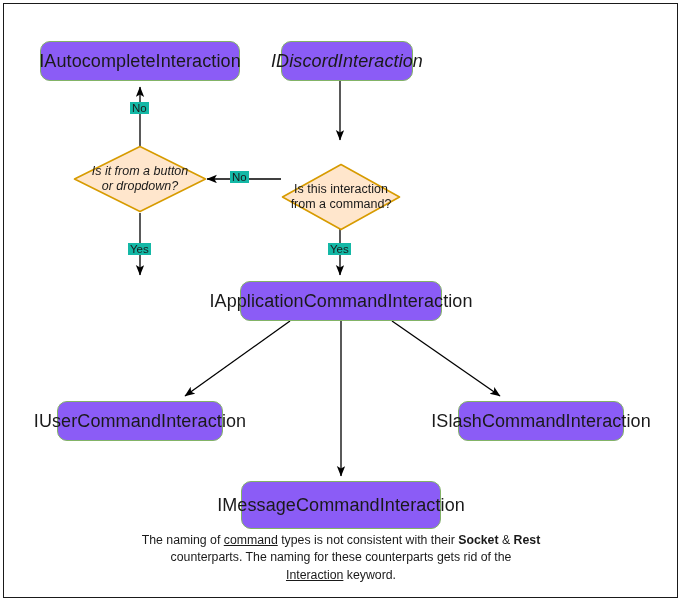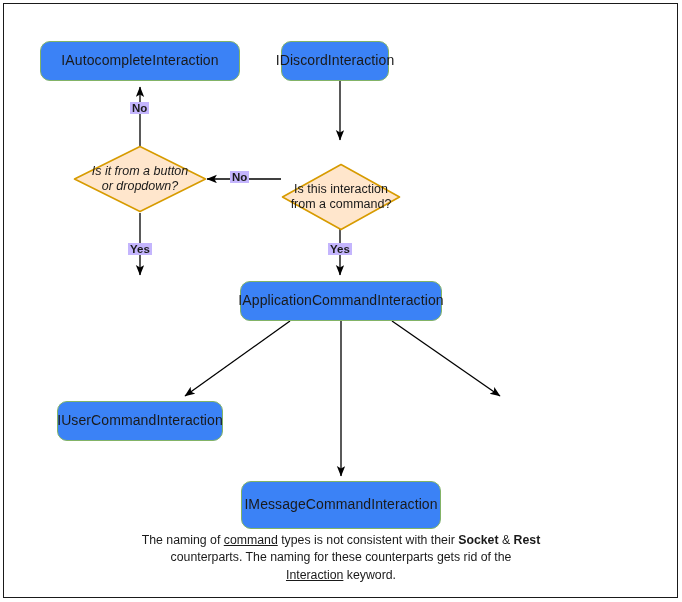--- a/index.html
+++ b/index.html
@@ -38,25 +38,25 @@
   }
   .node {
     position: absolute;
     box-sizing: border-box;
     display: flex;
     align-items: center;
     justify-content: center;
     text-align: center;
   }
   .box {
-    background: #3b82f6;
+    background: #8b5cf6;
     border: 1px solid #82b366;
     border-radius: 10px;
     color: #1a1a1a;
-    font-size: 14px;
+    font-size: 18px;
     line-height: 1.25;
     letter-spacing: 0.1px;
   }
   .diamond-wrap {
     position: absolute;
   }
   .diamond-wrap svg {
     position: absolute;
     left: 0;
     top: 0;
@@ -74,24 +74,23 @@
     font-size: 12.5px;
     line-height: 1.22;
     color: #1a1a1a;
     padding: 0 14px;
     box-sizing: border-box;
   }
   .edge-label {
     position: absolute;
     font-size: 11.5px;
     color: #1a1a1a;
-    background: #c4b5fd;
+    background: #14b8a6;
     padding: 0 2px;
     white-space: nowrap;
-    font-weight: bold;
   }
   .caption {
     position: absolute;
     left: 141px;
     top: 532px;
     width: 400px;
     text-align: center;
     font-size: 12.3px;
     line-height: 1.42;
     color: #1a1a1a;
@@ -130,41 +129,42 @@
     <path d="M341,321 L341,476" stroke="#000000" stroke-width="1.3" fill="none" marker-end="url(#arrowhead)"></path>
   </svg>
 
   <div class="edge-label" style="left:130px; top:102px;">No</div>
   <div class="edge-label" style="left:230px; top:171px;">No</div>
   <div class="edge-label" style="left:128px; top:243px;">Yes</div>
   <div class="edge-label" style="left:328px; top:243px;">Yes</div>
 
   <div class="node box" style="left:40px; top:41px; width:200px; height:40px;">IAutocompleteInteraction</div>
 
-  <div class="node box" style="left:281px; top:41px; width:108px; height:40px;">IDiscordInteraction</div>
+  <div class="node box" style="left:281px; top:41px; width:132px; height:40px;font-style:italic;">IDiscordInteraction</div>
 
   <div class="diamond-wrap" style="left:73px; top:145px; width:134px; height:68px;font-style:italic;">
     <svg width="134" height="68" viewBox="0 0 134 68">
       <path d="M67,1.5 L132.5,34 L67,66.5 L1.5,34 Z" fill="#ffe6cc" stroke="#d79b00" stroke-width="1.6" stroke-linejoin="round"></path>
     </svg>
     <div class="diamond-label">Is it from a button or dropdown?</div>
   </div>
 
   <div class="diamond-wrap" style="left:281px; top:163px; width:120px; height:68px;">
     <svg width="120" height="68" viewBox="0 0 120 68">
       <path d="M60,1.5 L118.5,34 L60,66.5 L1.5,34 Z" fill="#ffe6cc" stroke="#d79b00" stroke-width="1.6" stroke-linejoin="round"></path>
     </svg>
     <div class="diamond-label" style="padding:0 6px;">Is this interaction from a command?</div>
   </div>
 
 
   <div class="node box" style="left:240px; top:281px; width:202px; height:40px;">IApplicationCommandInteraction</div>
 
   <div class="node box" style="left:57px; top:401px; width:166px; height:40px;">IUserCommandInteraction</div>
 
+  <div class="node box" style="left:458px; top:401px; width:166px; height:40px;">ISlashCommandInteraction</div>
 
   <div class="node box" style="left:241px; top:481px; width:200px; height:48px;">IMessageCommandInteraction</div>
 
   <div class="caption">
     <span>The naming of </span><u>command</u><span> types is not consistent with their</span>
     <b>Socket</b><span> &amp; </span><b>Rest</b><span> counterparts. The naming for these</span>
     <span>counterparts gets rid of the </span><u>Interaction</u><span> keyword.</span>
   </div>
 
 </div>

